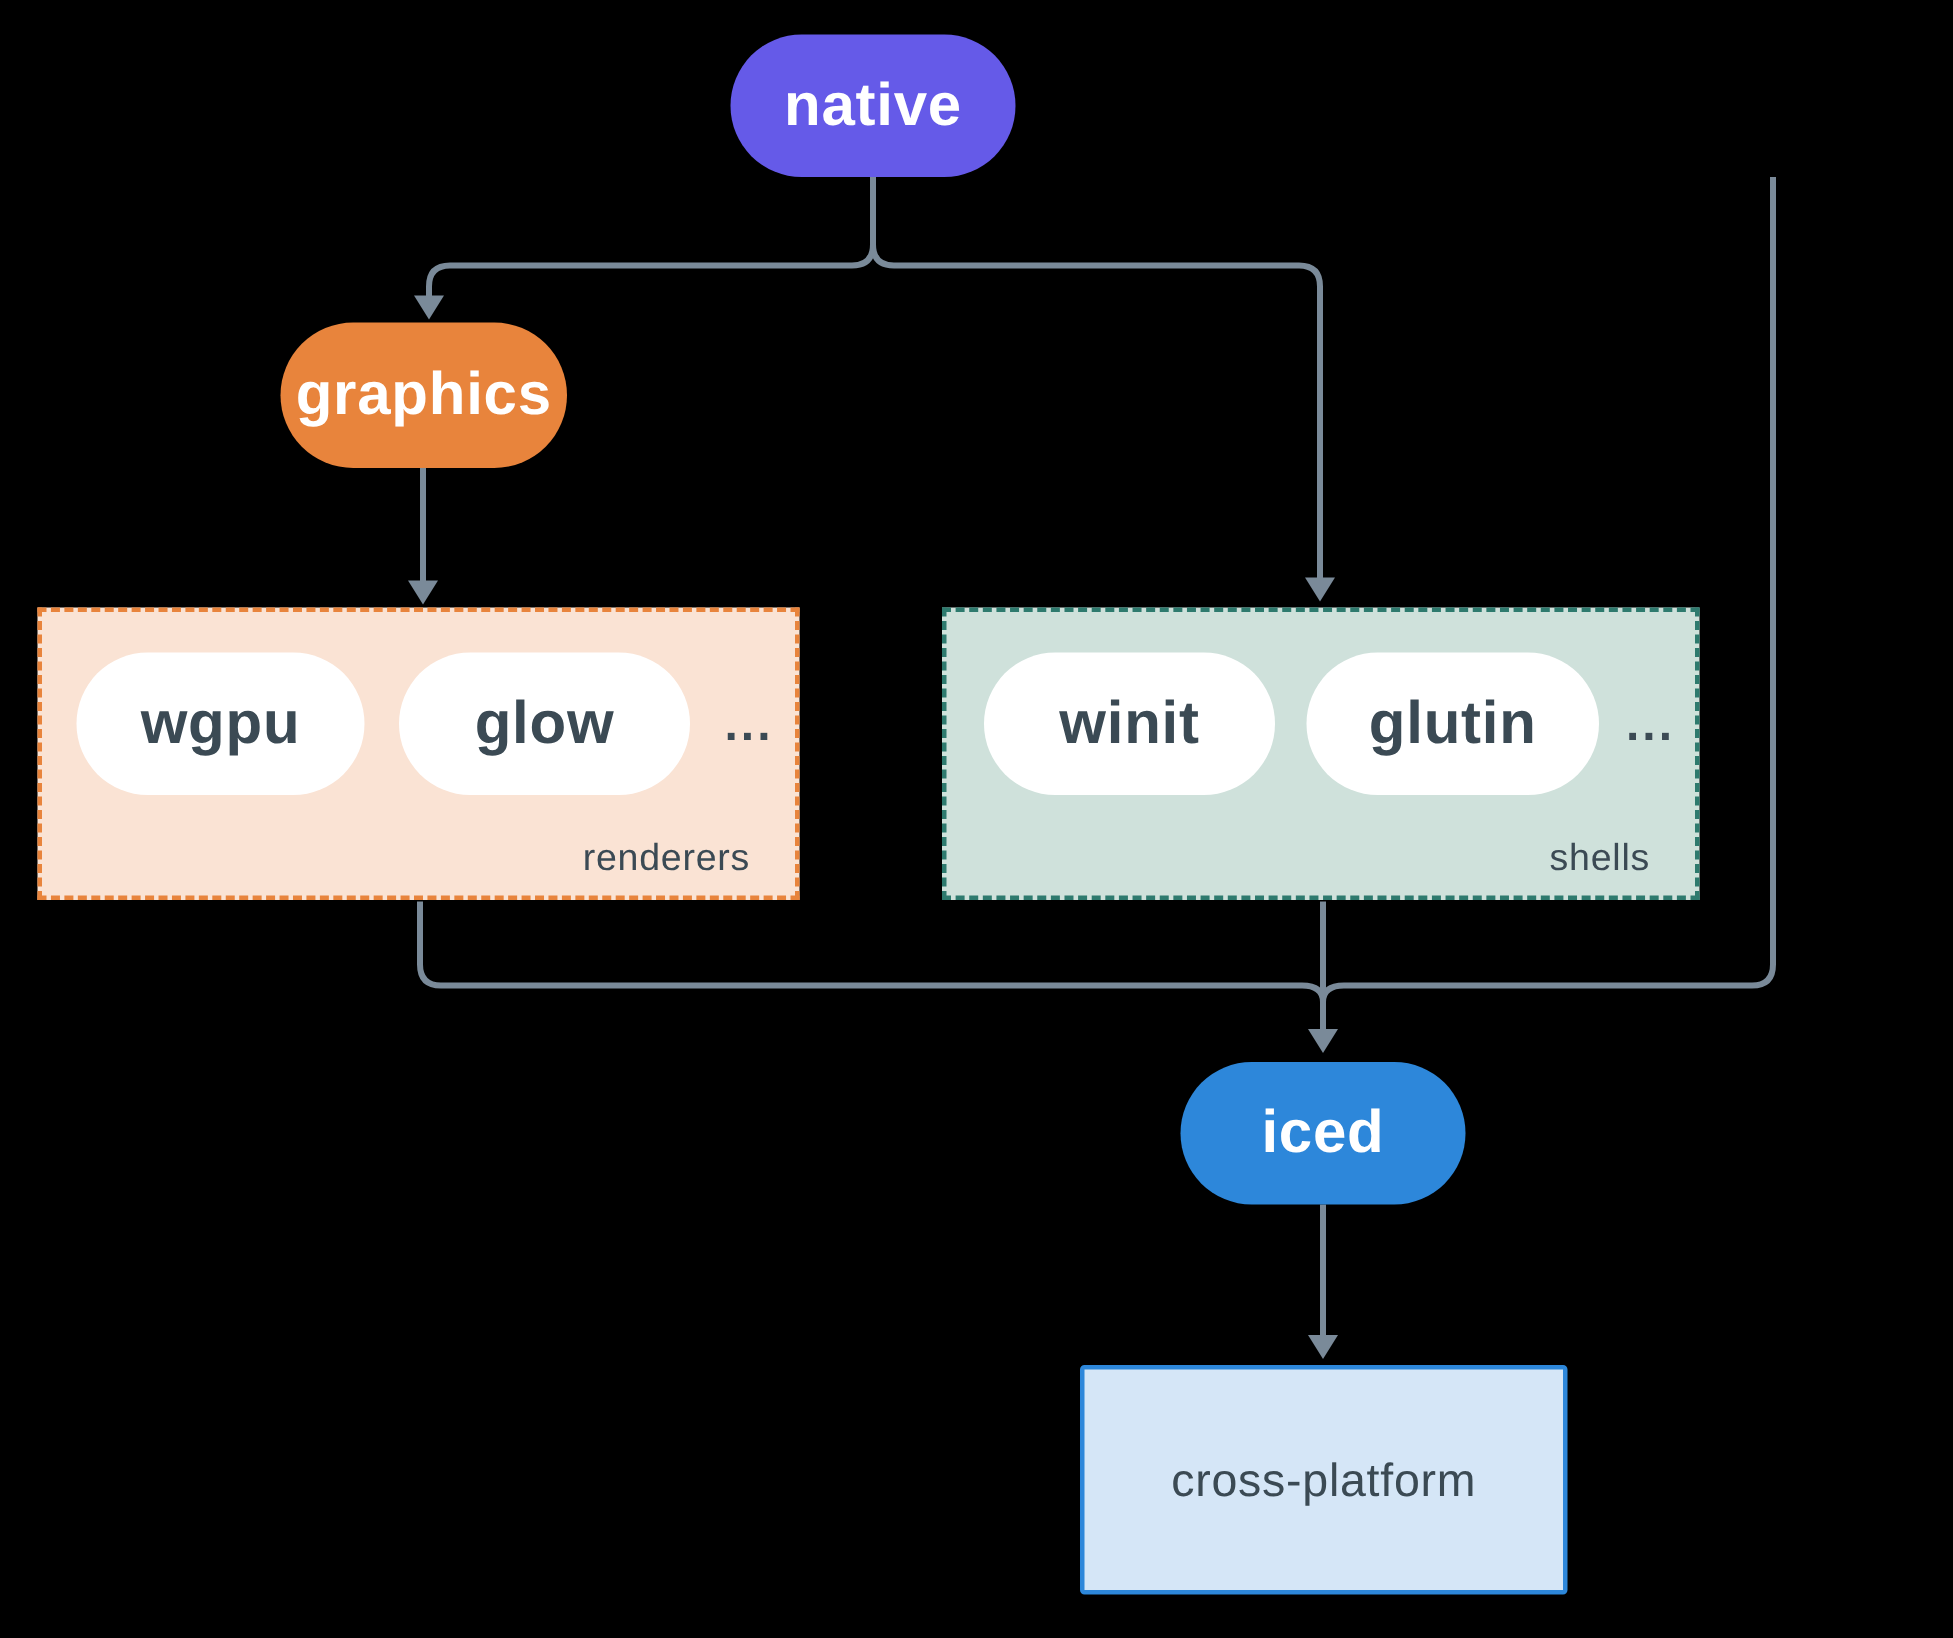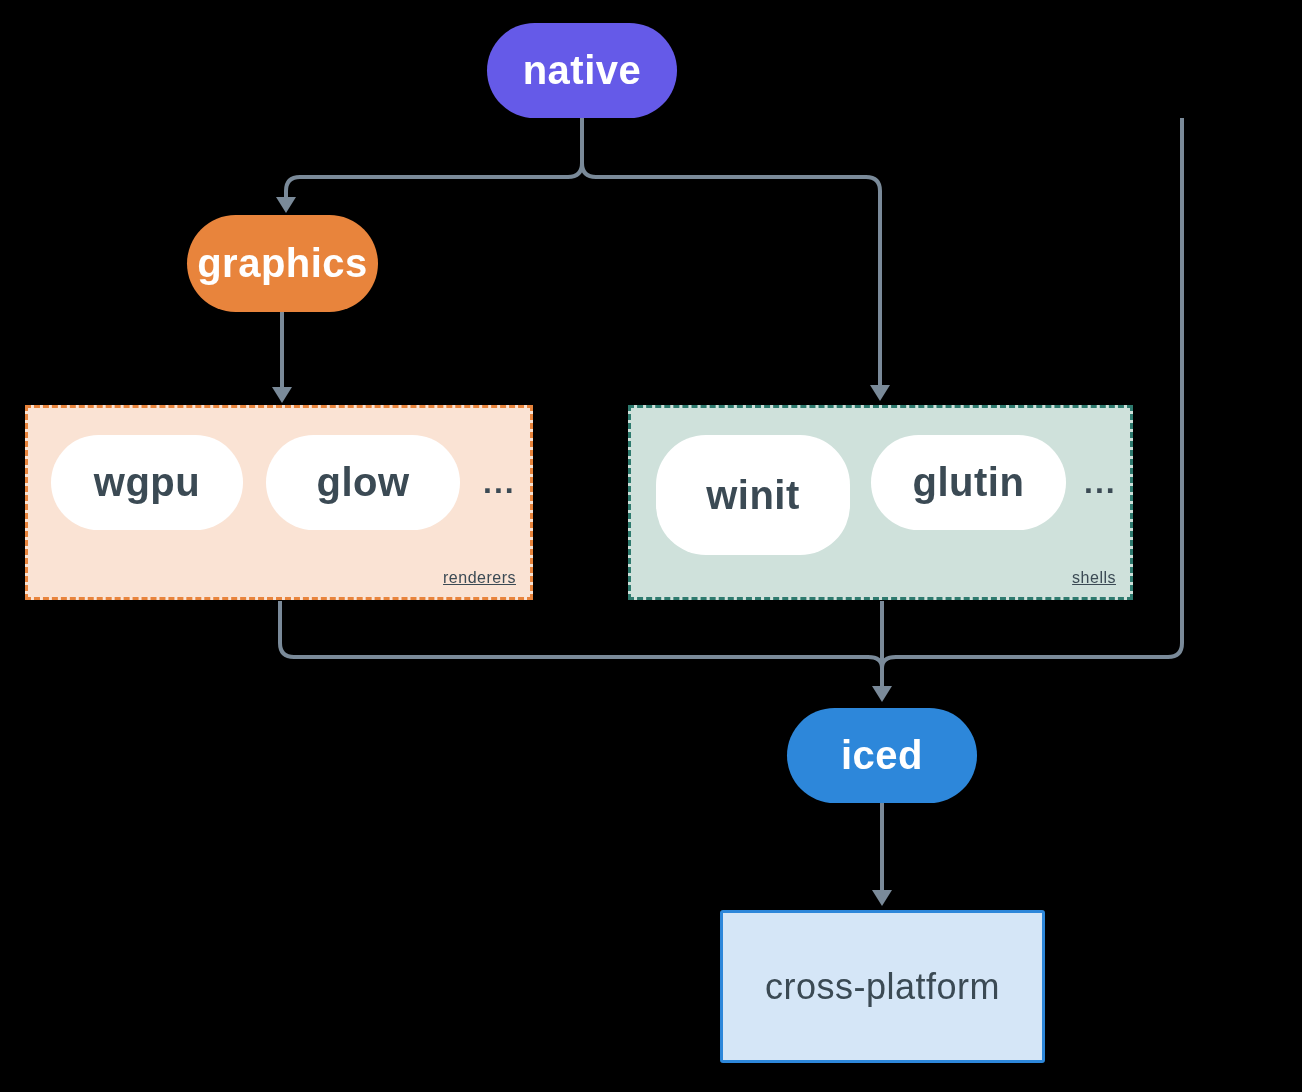--- a/index.html
+++ b/index.html
@@ -26,33 +26,33 @@
   }
   .pill.purple { background:var(--purple); }
   .pill.orange { background:var(--orange); }
   .pill.blue   { background:var(--blue); }
   .pill.white  { background:var(--node_bg); color:var(--ink); }
 
   .group { position:absolute; border:3px dashed; }
   .group.renderers { background:var(--renderers_bg); border-color:var(--renderers_border); }
   .group.shells    { background:var(--shells_bg); border-color:var(--shells_border); }
   .group-label {
-    position:absolute; right:14px; bottom:10px;
-    font-size:16px; color:var(--ink); letter-spacing:.5px;text-decoration:underline;
+    position:absolute; right:30px; bottom:10px;
+    font-size:25px; color:var(--ink); letter-spacing:.5px;
   }
   .ellipsis {
     position:absolute; top:27px; height:95px; display:flex; align-items:center;
     font-size:32px; color:var(--ink); font-weight:bold; letter-spacing:2px;
   }
 
   .app-box {
     position:absolute; left:720px; top:910px; width:325px; height:153px;
     background:var(--app_bg); border:3px solid var(--app_border); border-radius:3px;
     display:flex; flex-direction:column; align-items:center; justify-content:center;
-    color:var(--ink); font-size:36px; line-height:48px; letter-spacing:.5px;
+    color:var(--ink); font-size:31px; line-height:48px; letter-spacing:.5px;
   }
 </style>
 </head>
 <body>
 
 <div class="canvas">
 
   <svg class="edges" viewBox="0 0 1302 1092">
 
     <path class="edge" d="M582,118 L582,163 Q582,177 568,177 L300,177 Q286,177 286,191 L286,198"></path>
@@ -86,21 +86,21 @@
       <span>glow</span>
     </div>
     <div class="pill white" style="left:23px; top:27px; width:192px; height:95px;">
       <span>wgpu</span>
     </div>
     <div class="ellipsis" style="left:455px;">...</div>
     <div class="group-label">renderers</div>
   </div>
 
   <div class="group shells" style="left:628px; top:405px; width:505px; height:195px;">
-    <div class="pill white" style="left:25px; top:27px; width:194px; height:120px;">
+    <div class="pill white" style="left:25px; top:27px; width:194px; height:95px;">
       <span>winit</span>
     </div>
     <div class="pill white" style="left:240px; top:27px; width:195px; height:95px;justify-content:center;">
       <span>glutin</span>
     </div>
     <div class="ellipsis" style="left:453px;">...</div>
     <div class="group-label">shells</div>
   </div>
 
   <div class="pill blue" style="left:787px; top:708px; width:190px; height:95px;">

